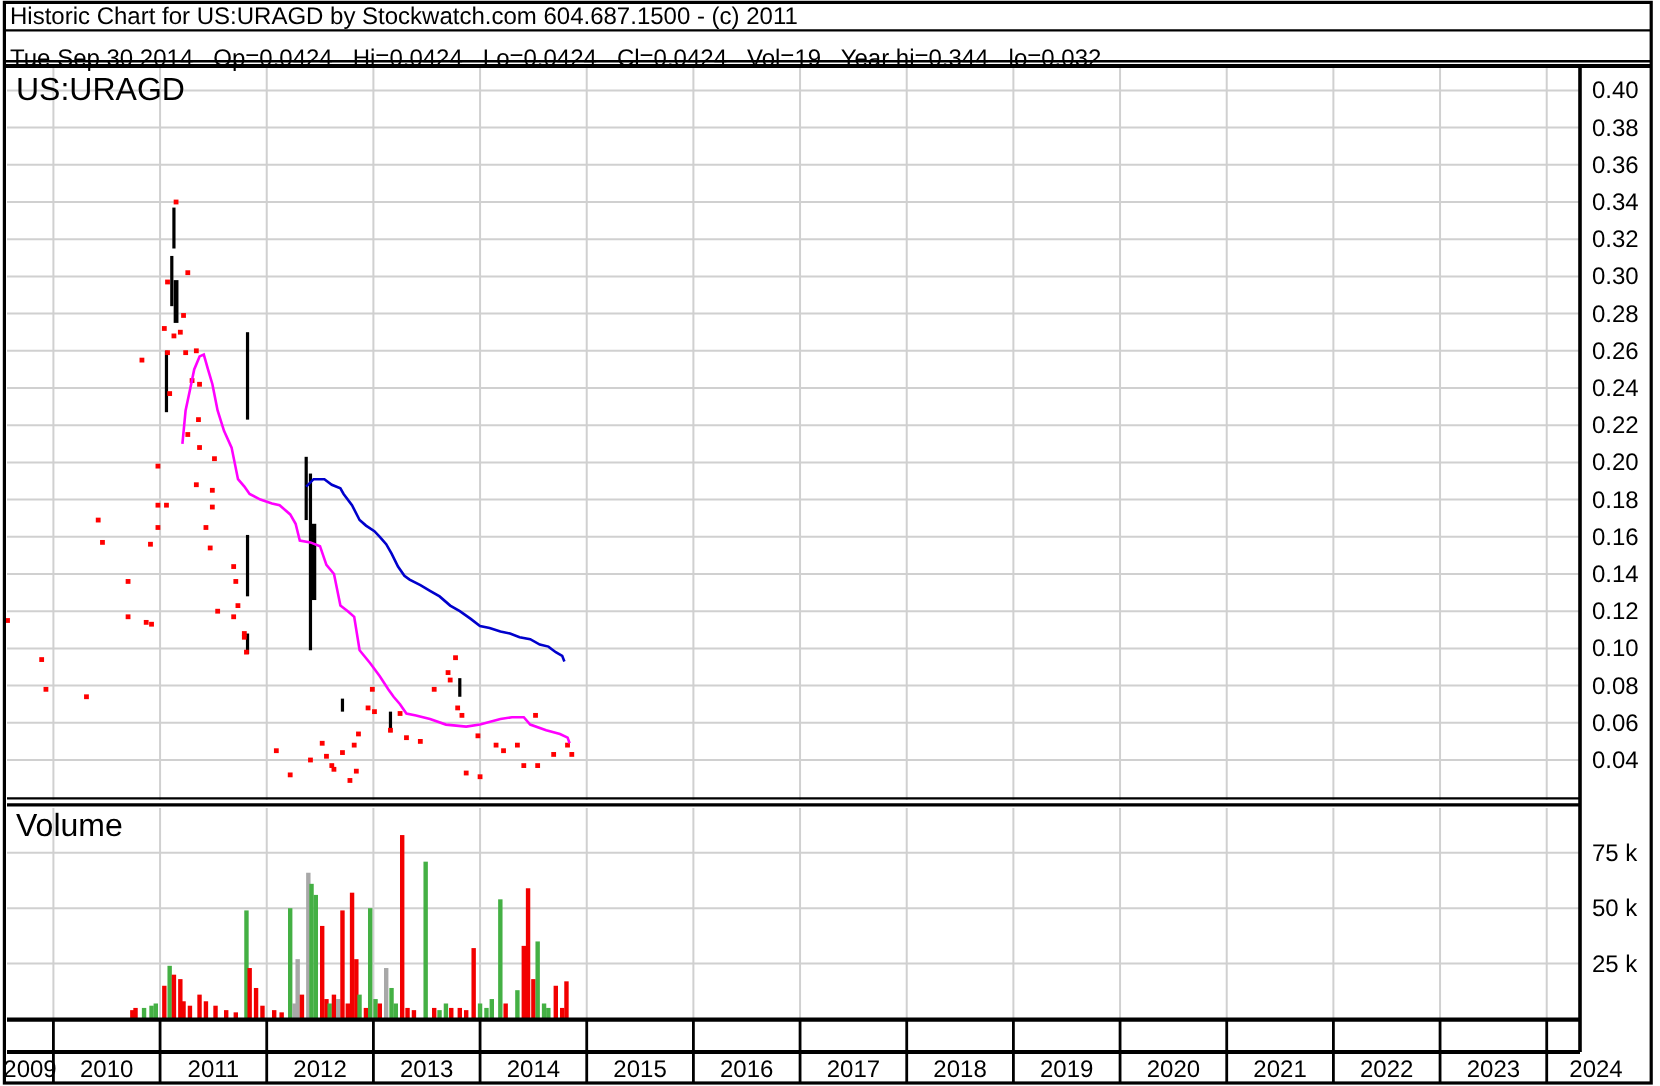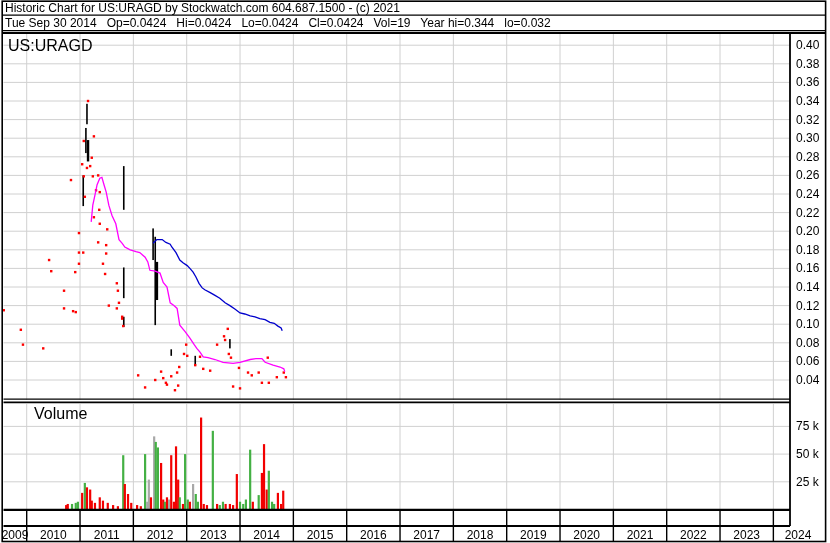--- a/index.html
+++ b/index.html
@@ -1,31 +1,31 @@
 <!DOCTYPE html>
 <html><head>
 <meta charset="utf-8">
 <style>
   html,body{margin:0;padding:0;background:#ffffff;}
   .screen{position:relative;width:830px;height:543px;background:#ffffff;
           font-family:"Liberation Sans",sans-serif;overflow:hidden;}
   .hdr{position:absolute;left:5px;font-size:12px;color:#000;white-space:pre;line-height:13px;}
   .hdr1{top:2px;}
-  .hdr2{top:17px;}
+  .hdr2{top:23px;}
   .pane-label{position:absolute;font-size:16px;color:#000;}
   .sym{top:37px;left:8px;}
-  .vollab{top:405px;left:8px;margin-left:26px;}
+  .vollab{top:405px;left:8px;}
   svg{position:absolute;top:0;left:0;}
   svg text{font-family:"Liberation Sans",sans-serif;font-size:12px;fill:#000;}
 </style>
 </head>
 <body>
 
 <div class="screen">
-  <div class="hdr hdr1">Historic Chart for US:URAGD by Stockwatch.com 604.687.1500 - (c) 2021</div>
+  <div class="hdr hdr1">Historic Chart for US:URAGD by Stockwatch.com 604.687.1500 - (c) 2011</div>
   <div class="hdr hdr2">Tue Sep 30 2014   Op=0.0424   Hi=0.0424   Lo=0.0424   Cl=0.0424   Vol=19   Year hi=0.344   lo=0.032</div>
   <svg id="chart" width="830" height="543" viewBox="0 0 830 543">
       <line x1="3.5" y1="45.19999999999999" x2="790" y2="45.19999999999999" stroke="#d0d0d0" stroke-width="1"></line>
       <line x1="3.5" y1="63.799999999999955" x2="790" y2="63.799999999999955" stroke="#d0d0d0" stroke-width="1"></line>
       <line x1="3.5" y1="82.39999999999998" x2="790" y2="82.39999999999998" stroke="#d0d0d0" stroke-width="1"></line>
       <line x1="3.5" y1="100.99999999999994" x2="790" y2="100.99999999999994" stroke="#d0d0d0" stroke-width="1"></line>
       <line x1="3.5" y1="119.59999999999997" x2="790" y2="119.59999999999997" stroke="#d0d0d0" stroke-width="1"></line>
       <line x1="3.5" y1="138.2" x2="790" y2="138.2" stroke="#d0d0d0" stroke-width="1"></line>
       <line x1="3.5" y1="156.79999999999998" x2="790" y2="156.79999999999998" stroke="#d0d0d0" stroke-width="1"></line>
       <line x1="3.5" y1="175.39999999999998" x2="790" y2="175.39999999999998" stroke="#d0d0d0" stroke-width="1"></line>

